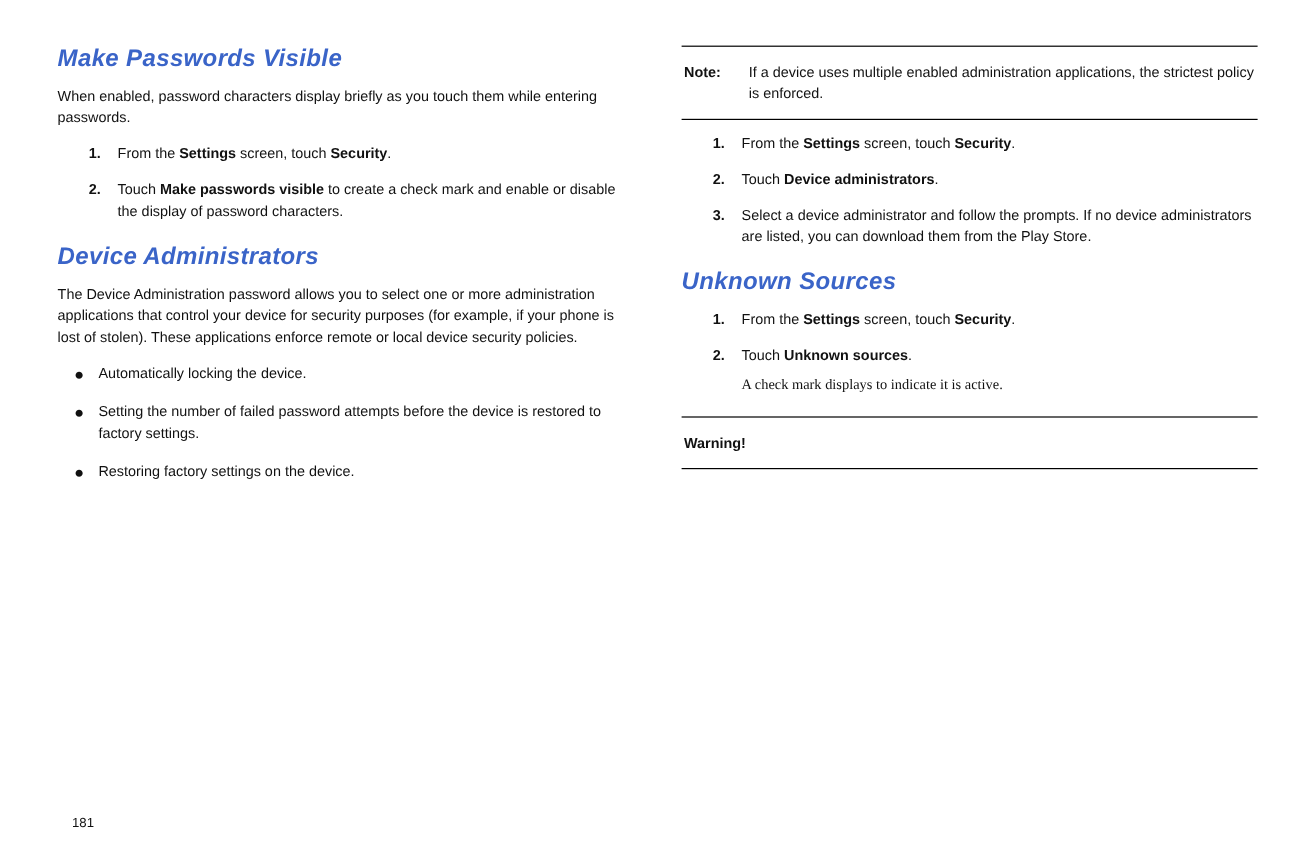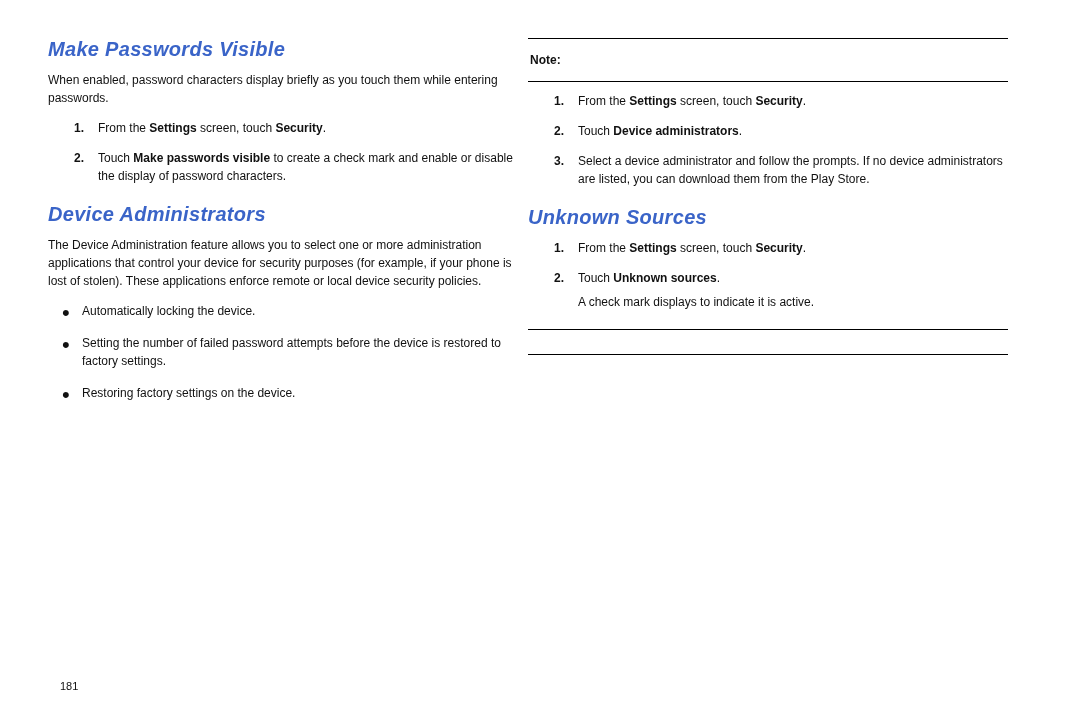--- a/index.html
+++ b/index.html
@@ -1,36 +1,36 @@
 <!DOCTYPE html>
 <html><head>
   <meta charset="utf-8">
   <style>
     * { margin: 0; padding: 0; box-sizing: border-box; }
     html, body { width: 1080px; height: 720px; background: #fff; font-family: Arial, Helvetica, sans-serif; color: #000; }
-    .page { display: flex; width: 1080px; height: 720px; padding: 38px 30px 0 48px; position: relative; }
+    .page { display: flex; width: 1080px; height: 720px; padding: 38px 30px 0 48px; gap: 40px; position: relative; }
     .col { width: 480px; }
     .col-right { width: 480px; }
     h2 { font-family: Arial, sans-serif; font-style: italic; font-weight: 900; color: #3a64c8; font-size: 20px; letter-spacing: 0.3px; margin-bottom: 10px; margin-top: 0; }
     h2 + p, h2 + .body { margin-top: 6px; }
     p, li, .body, .noteblock { font-size: 12px; line-height: 1.5; color: #111; }
     .body { margin-bottom: 12px; }
     ol.steps { list-style: none; counter-reset: step; margin: 10px 0 18px 26px; }
     ol.steps > li { counter-increment: step; margin-bottom: 12px; padding-left: 24px; position: relative; }
     ol.steps > li::before { content: counter(step) "."; position: absolute; left: 0; font-weight: 700; }
     .b { font-weight: 700; }
     ul.bullets { list-style: none; margin-left: 14px; }
     ul.bullets > li { position: relative; padding-left: 20px; margin-bottom: 14px; }
     ul.bullets > li::before { content: "\2022"; position: absolute; left: 0; top: 0; font-size: 22px; line-height: 1; }
     hr.rule { border: none; border-top: 1.5px solid #000; margin: 0; }
     .noteblock { display: flex; padding: 12px 2px; }
     .note-label { font-weight: 700; min-width: 54px; }
     .warn-label { font-weight: 700; min-width: 82px; }
     .pageno { position: absolute; bottom: 28px; left: 60px; font-size: 11px; color: #111; }
-    .bodywrap { margin-bottom: 10px; }
+    .bodywrap { margin-bottom: 10px; font-family: Liberation Serif, serif; }
     .after-note { margin-top: 4px; }
   </style>
 </head>
 <body>
 
 <div class="page">
 
   <div class="col">
 
     <h2>Make Passwords Visible</h2>
@@ -39,33 +39,34 @@
     <ol class="steps">
       <li>
         <span>From the </span><span class="b">Settings</span><span> screen, touch </span><span class="b">Security</span><span>.</span>
       </li>
       <li>
         <span>Touch </span><span class="b">Make passwords visible</span><span> to create a check mark and enable or disable the display of password characters.</span>
       </li>
     </ol>
 
     <h2>Device Administrators</h2>
-    <p class="body">The Device Administration feature allows you to select one or more administration applications that control your device for security purposes (for example, if your phone is lost of stolen). These applications enforce remote or local device security policies.</p>
+    <p class="body">The Device Administration password allows you to select one or more administration applications that control your device for security purposes (for example, if your phone is lost of stolen). These applications enforce remote or local device security policies.</p>
 
     <ul class="bullets">
       <li>Automatically locking the device.</li>
       <li>Setting the number of failed password attempts before the device is restored to factory settings.</li>
       <li>Restoring factory settings on the device.</li>
     </ul>
   </div>
 
   <div class="col-right">
     <hr class="rule">
     <div class="noteblock">
       <div class="note-label">Note:</div>
+      <div>If a device uses multiple enabled administration applications, the strictest policy is enforced.</div>
     </div>
     <hr class="rule">
 
     <ol class="steps after-note">
       <li>
         <span>From the </span><span class="b">Settings</span><span> screen, touch </span><span class="b">Security</span><span>.</span>
       </li>
       <li>
         <span>Touch </span><span class="b">Device administrators</span><span>.</span>
       </li>
@@ -81,18 +82,19 @@
         <span>From the </span><span class="b">Settings</span><span> screen, touch </span><span class="b">Security</span><span>.</span>
       </li>
       <li>
         <span>Touch </span><span class="b">Unknown sources</span><span>.</span>
         <div class="bodywrap" style="margin-top:6px;">A check mark displays to indicate it is active.</div>
       </li>
     </ol>
 
     <hr class="rule">
     <div class="noteblock">
+      <div class="warn-label">Warning!</div>
     </div>
     <hr class="rule">
   </div>
 
   <div class="pageno">181</div>
 </div>
 
 </body></html>

